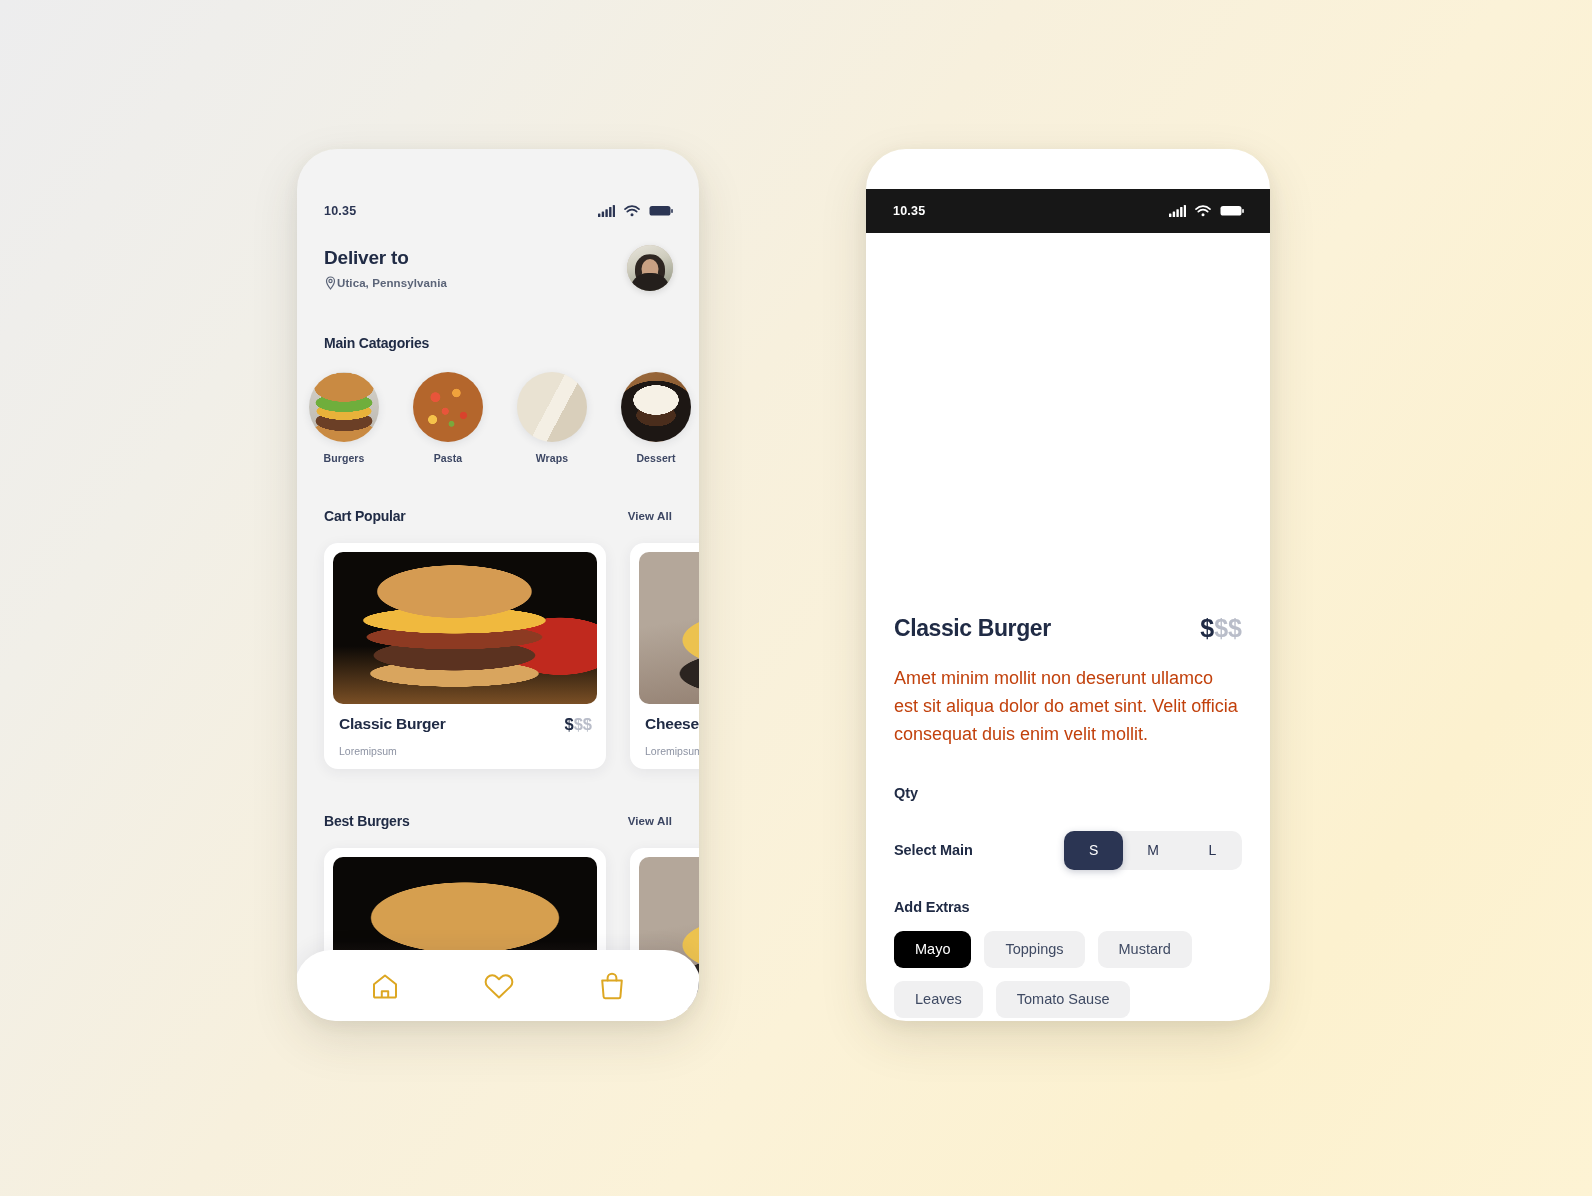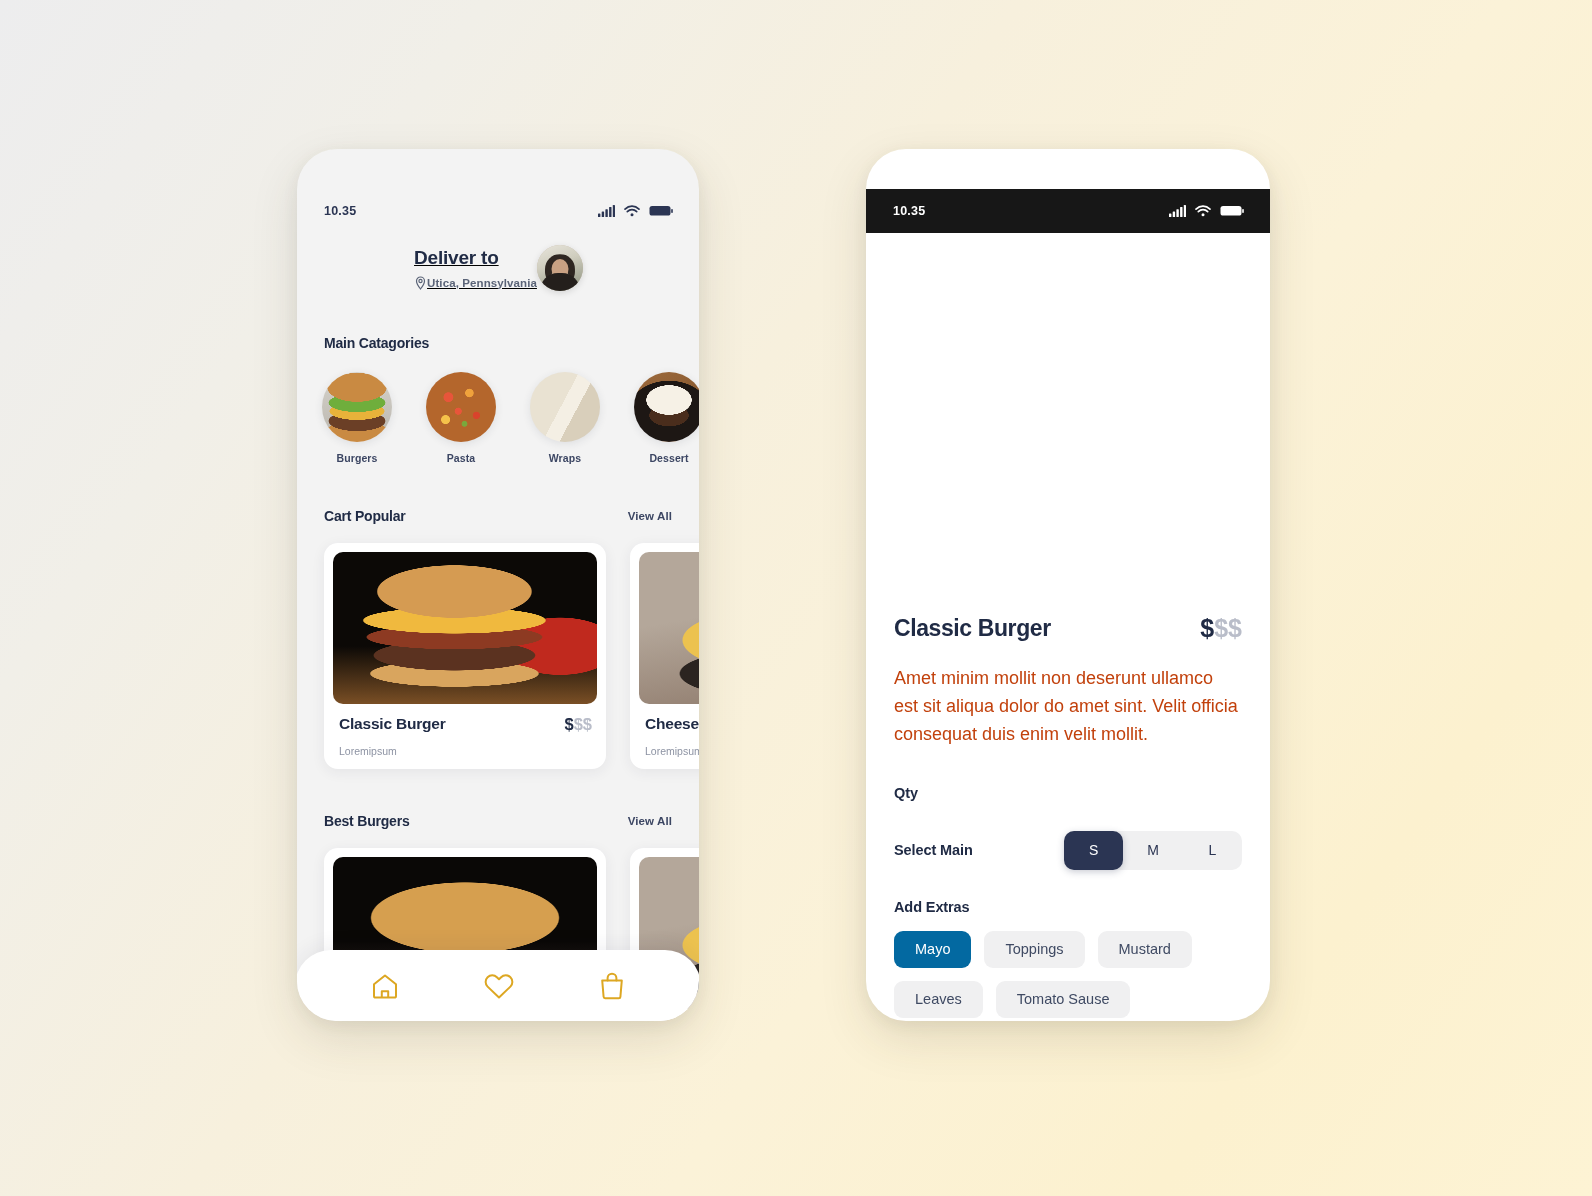--- a/index.html
+++ b/index.html
@@ -42,23 +42,22 @@
     font-size: 12.5px; font-weight: bold;
     letter-spacing: .2px;
     margin-top: 40px;
   }
   .sb-light { color: #2b3553; }
   .sb-dark  { color: #ffffff; }
   .sb-icons { display: flex; align-items: center; gap: 9px; }
 
   .deliver-row {
     display: flex; align-items: center;
-    justify-content: center;
+    justify-content: space-between;
     padding: 12px 26px 0 27px;
-    text-decoration: underline;
   }
   .deliver-title {
     font-size: 19px; font-weight: bold;
     color: #202b45; letter-spacing: -.2px;
   }
   .deliver-sub {
     display: flex; align-items: center; 
     margin-top: 7px; font-size: 11.5px;
     font-weight: bold; color: #5b6478; letter-spacing: .1px;
   }
@@ -119,21 +118,21 @@
     padding: 0 27px; margin-top: 28px;
   }
   .view-all {
     font-size: 11.5px; font-weight: bold;
     color: #3c4663; letter-spacing: .1px;
     margin-bottom: 2px;
   }
 
   .cats {
     display: flex; justify-content: space-between;
-    padding: 0 25px; margin-top: 21px; gap: 34px;
+    padding: 0 12px; margin-top: 21px; gap: 34px;
   }
   .cat { width: 70px; text-align: center; }
   .cat-img {
     width: 70px; height: 70px; border-radius: 50%;
     overflow: hidden; position: relative;
     box-shadow: 0 2px 8px rgba(40,45,70,.10);
   }
   .cat-label {
     margin-top: 10px; font-size: 10.5px;
     font-weight: bold; color: #3c4663; letter-spacing: .1px;
@@ -304,21 +303,21 @@
   .chips {
     display: flex; flex-wrap: wrap;
     gap: 13px 13px; margin-top: 16px;
   }
   .chip {
     height: 37px; padding: 0 21px;
     border-radius: 9px; background: #f0f0f1;
     display: flex; align-items: center;
     font-size: 14.5px; color: #3f4a63;
   }
-  .chip.sel { background: #0369a1; color: #fff; }
+  .chip.sel { background: #000000; color: #fff; }
 
   .cart-btn {
     margin: 24px 28px 0 28px;
     height: 50px; border-radius: 9px;
     background: #4d7c0f; color: #fff;
     font-size: 17px; font-weight: bold;
     display: flex; align-items: center; justify-content: center;
     letter-spacing: -.1px;
     border: none; font-family: inherit; width: calc(100% - 56px);
     cursor: pointer;

